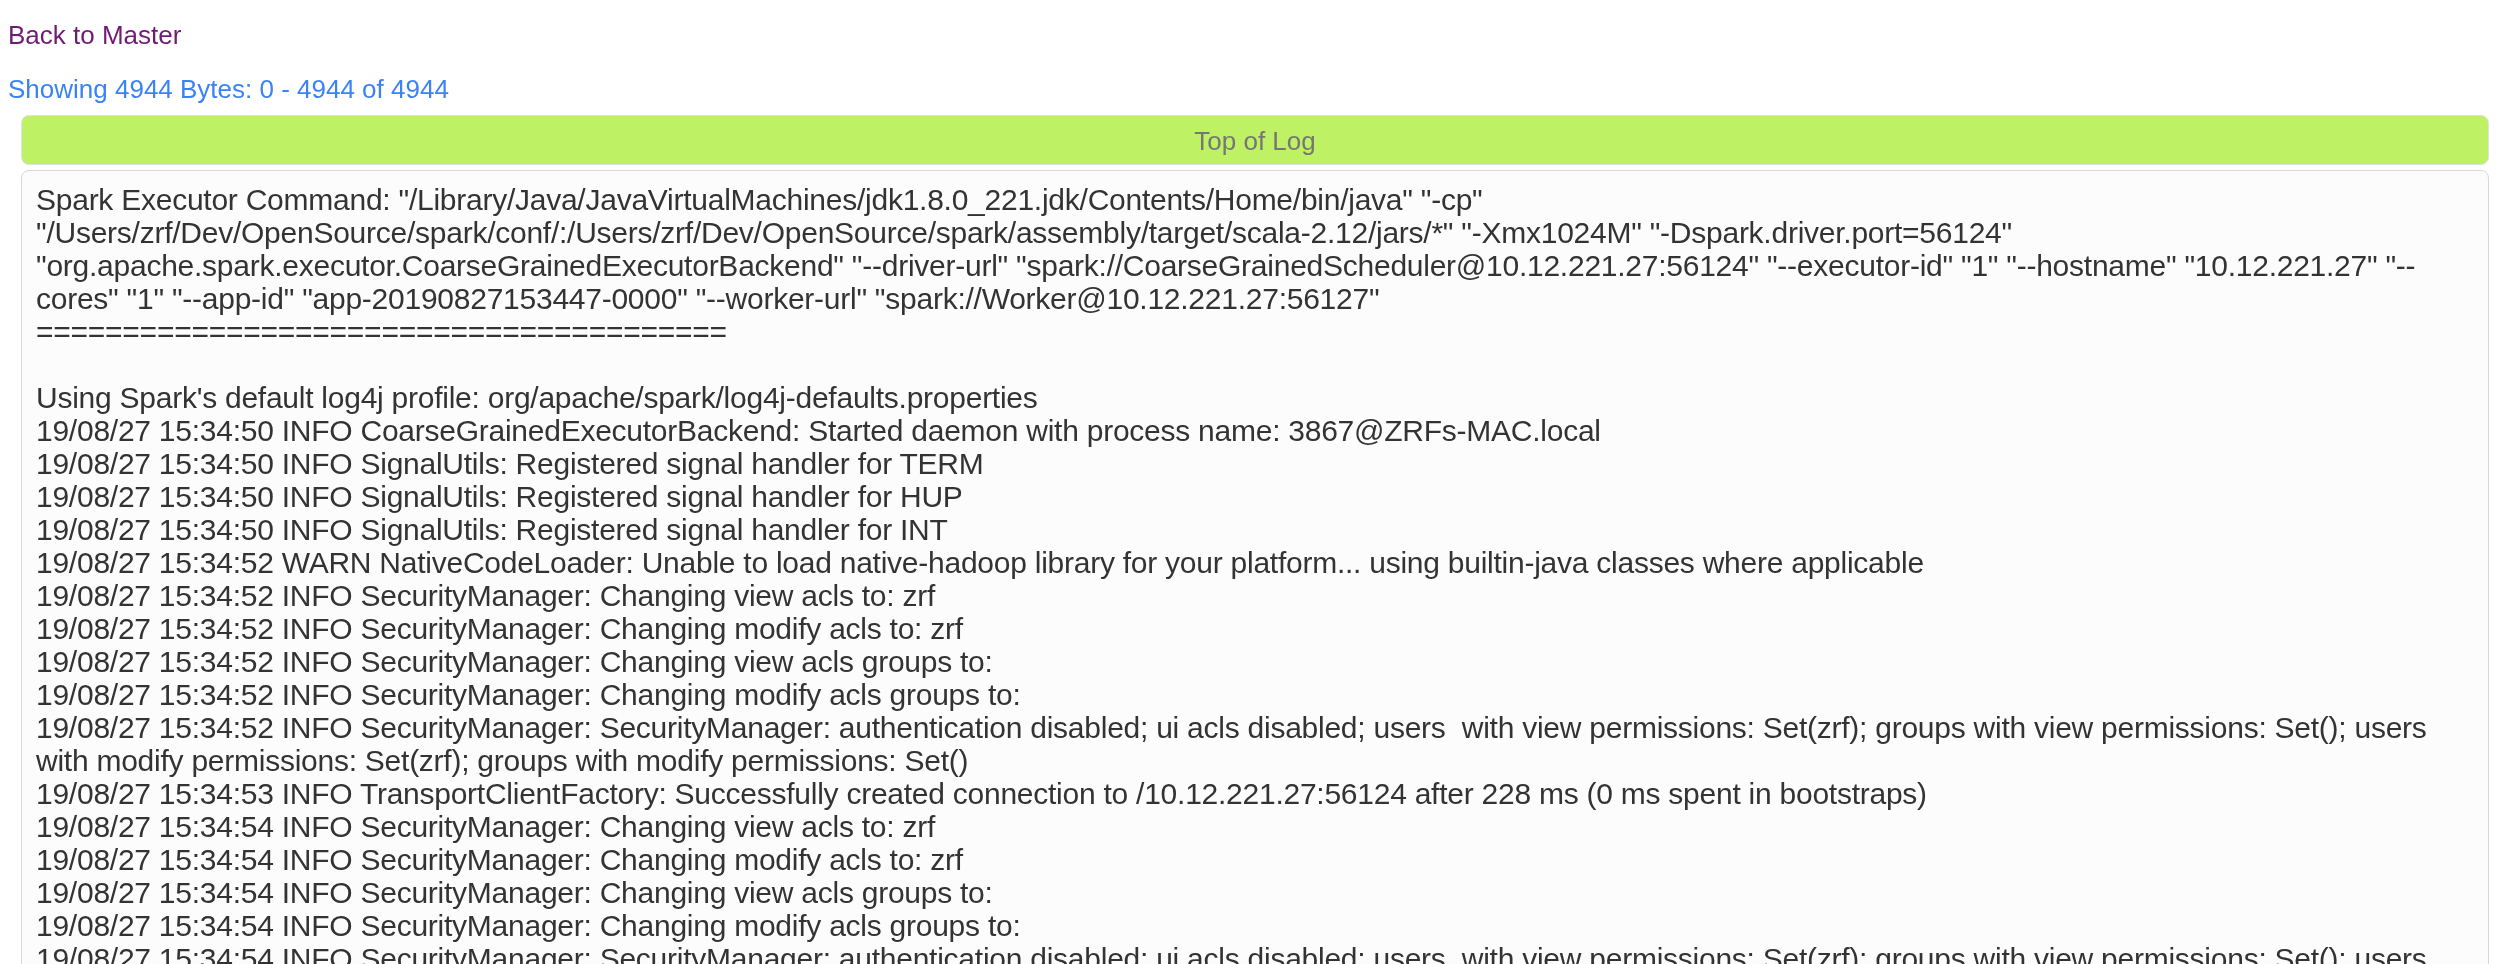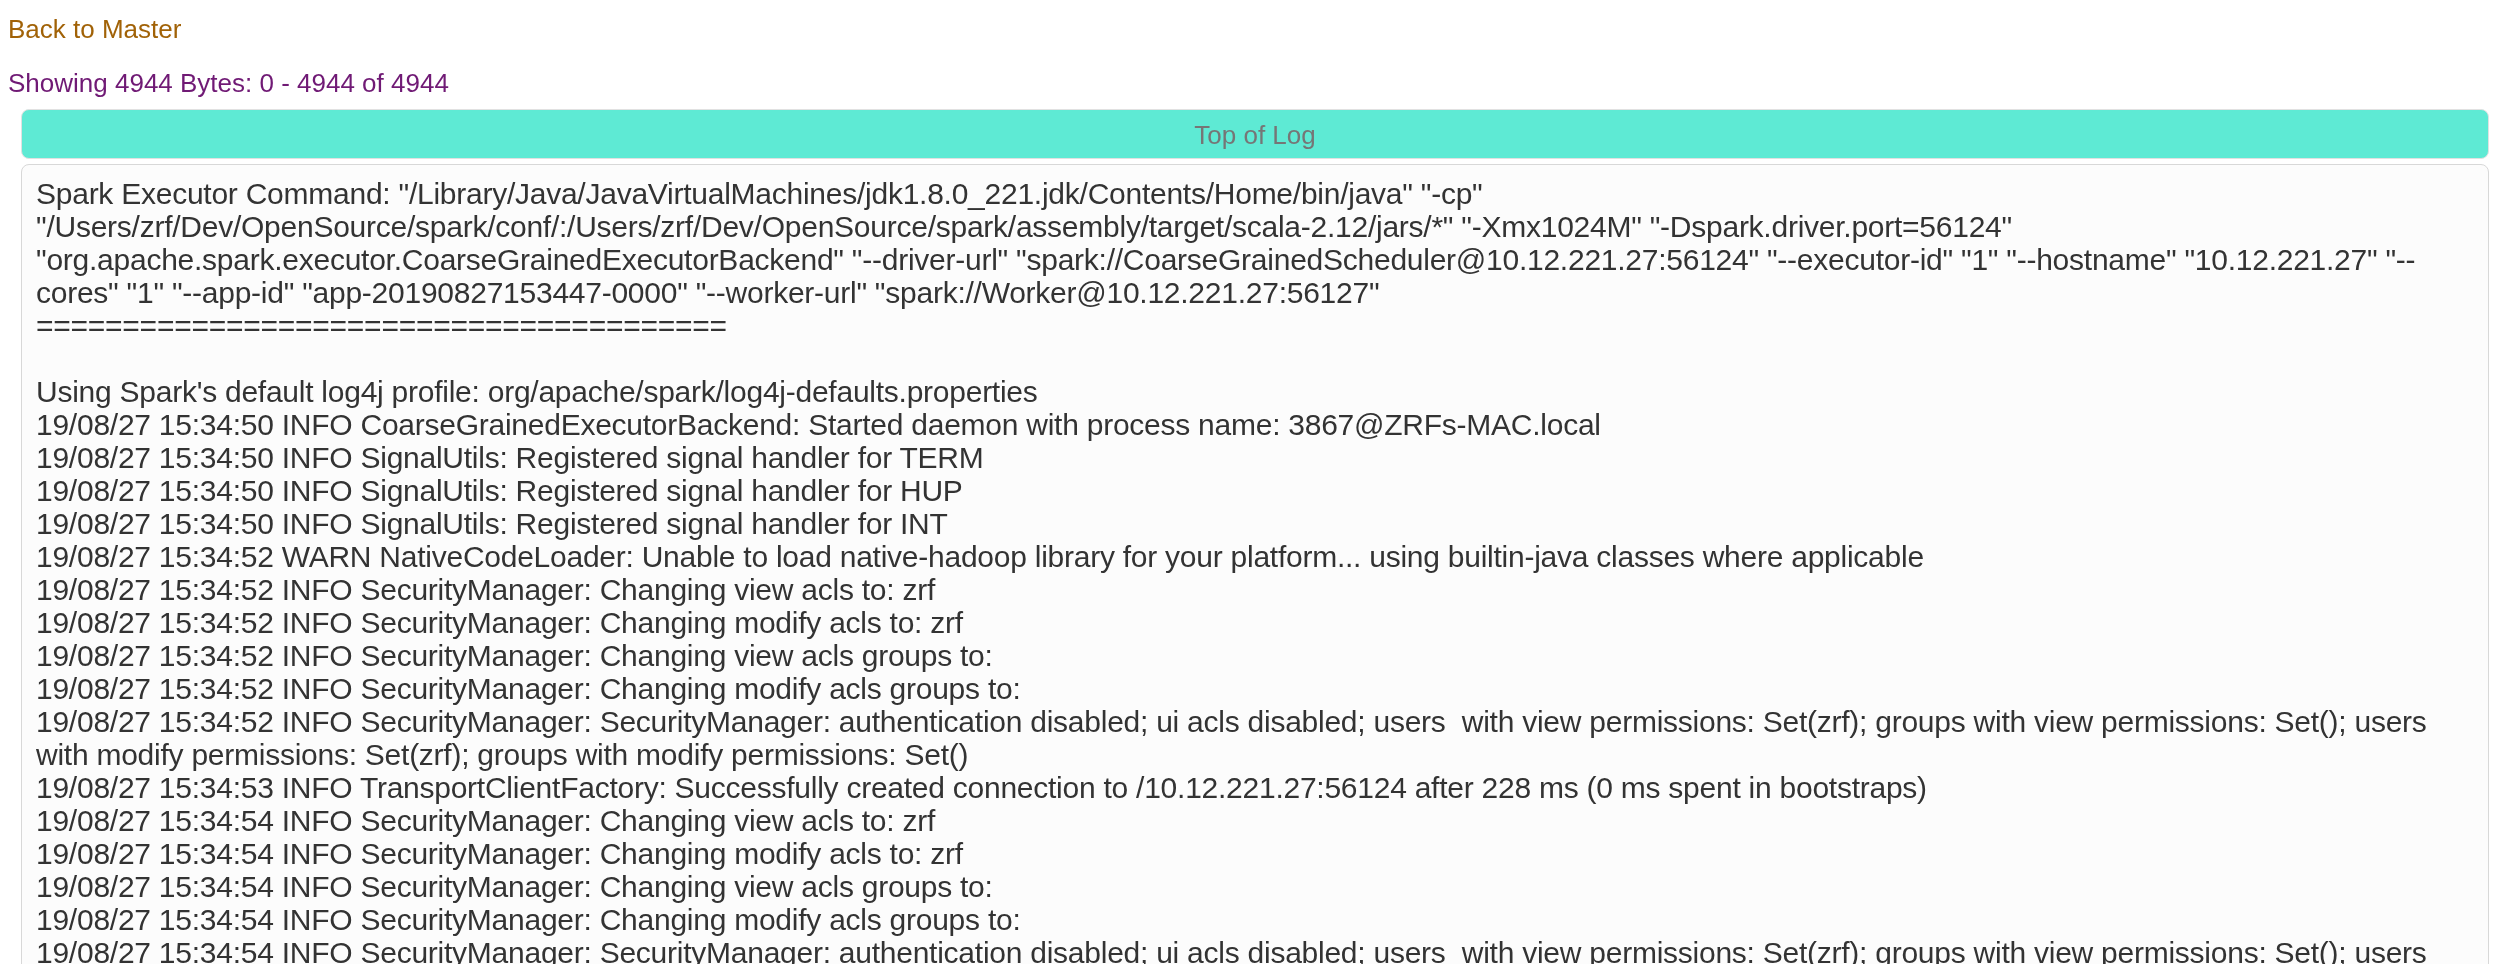--- a/index.html
+++ b/index.html
@@ -10,37 +10,37 @@
     color: #333333;
   }
   body {
     width: 2510px;
     height: 964px;
     overflow: hidden;
     position: relative;
   }
   .back-link {
     display: inline-block;
-    margin: 14px 0 0 8px;
+    margin: 20px 0 0 8px;
     font-size: 26px;
     line-height: 30px;
-    color: #a16207;
+    color: #701a75;
     text-decoration: none;
     cursor: pointer;
   }
   .byte-range {
     margin: 24px 0 0 8px;
     font-size: 26px;
     line-height: 30px;
-    color: #701a75;
+    color: #3b82f6;
   }
   .log-banner {
     margin: 11px 21px 5px 21px;
     height: 50px;
-    background: #5eead4;
+    background: #bef264;
     border: 1px solid #e1e1e1;
     border-radius: 8px;
     text-align: center;
     line-height: 50px;
     font-size: 26px;
     color: #767676;
     box-sizing: border-box;
   }
   .log-box {
     margin: 0 21px;

